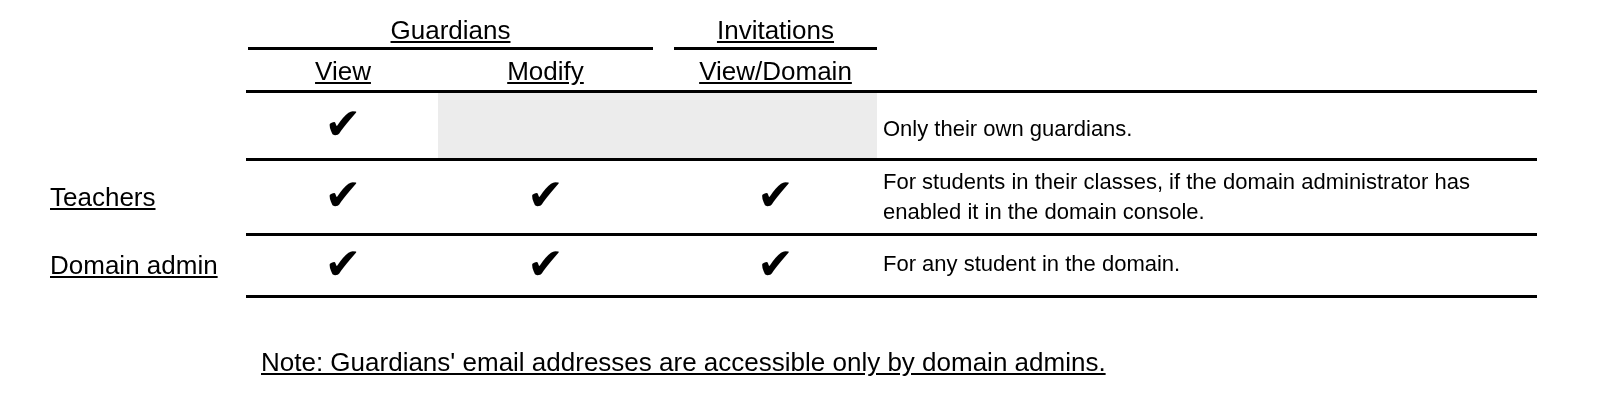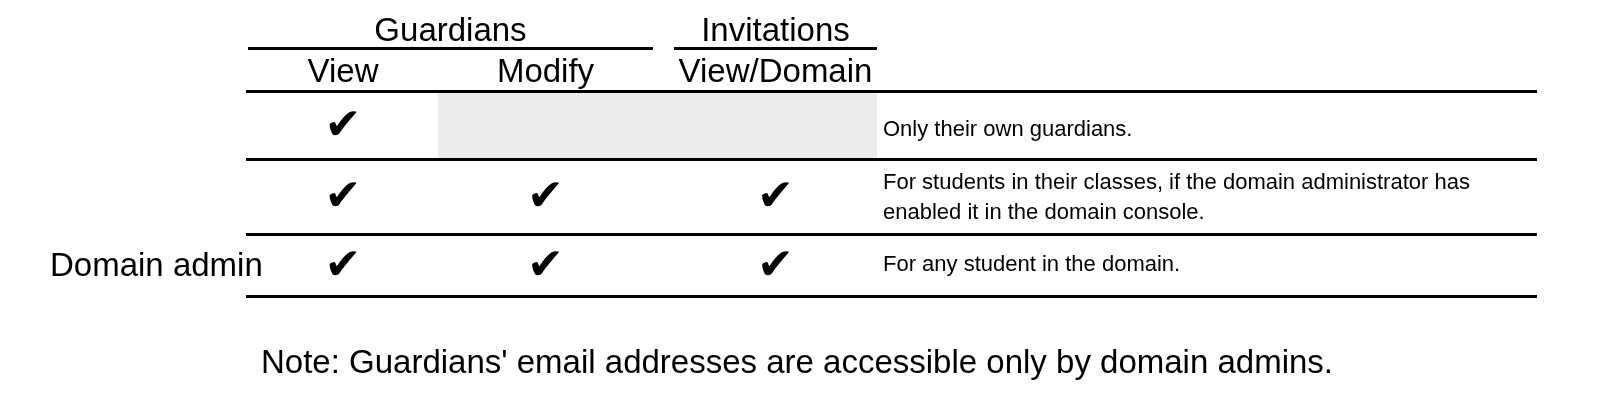--- a/index.html
+++ b/index.html
@@ -7,23 +7,24 @@
     position: relative;
     width: 1600px;
     height: 410px;
     background: #ffffff;
     color: #000000;
     font-family: "Liberation Sans", sans-serif;
     overflow: hidden;
   }
   .txt {
     position: absolute;
-    font-size: 33px;
+    font-size: 26px;
     line-height: 30px;
     white-space: nowrap;
+    text-decoration: underline;
   }
   .center { text-align: center; }
   .rule {
     position: absolute;
     height: 3px;
     background: #000000;
   }
   .thin-rule {
     position: absolute;
     height: 3px;
@@ -107,20 +108,21 @@
   <div class="txt center ch-modify">Modify</div>
   <div class="txt center ch-viewmodify">View/Domain</div>
 
   <div class="rule hl hl-header"></div>
   <div class="rule hl hl-row1"></div>
   <div class="rule hl hl-row2"></div>
   <div class="rule hl hl-bottom"></div>
 
   <div class="shaded"></div>
 
+  <div class="txt lbl lbl-teachers">Teachers</div>
   <div class="txt lbl lbl-domain">Domain admin</div>
 
   <div class="cell col-view row-students">
     <span class="check">✔</span>
   </div>
 
   <div class="cell col-view row-teachers">
     <span class="check">✔</span>
   </div>
   <div class="cell col-modify row-teachers">

